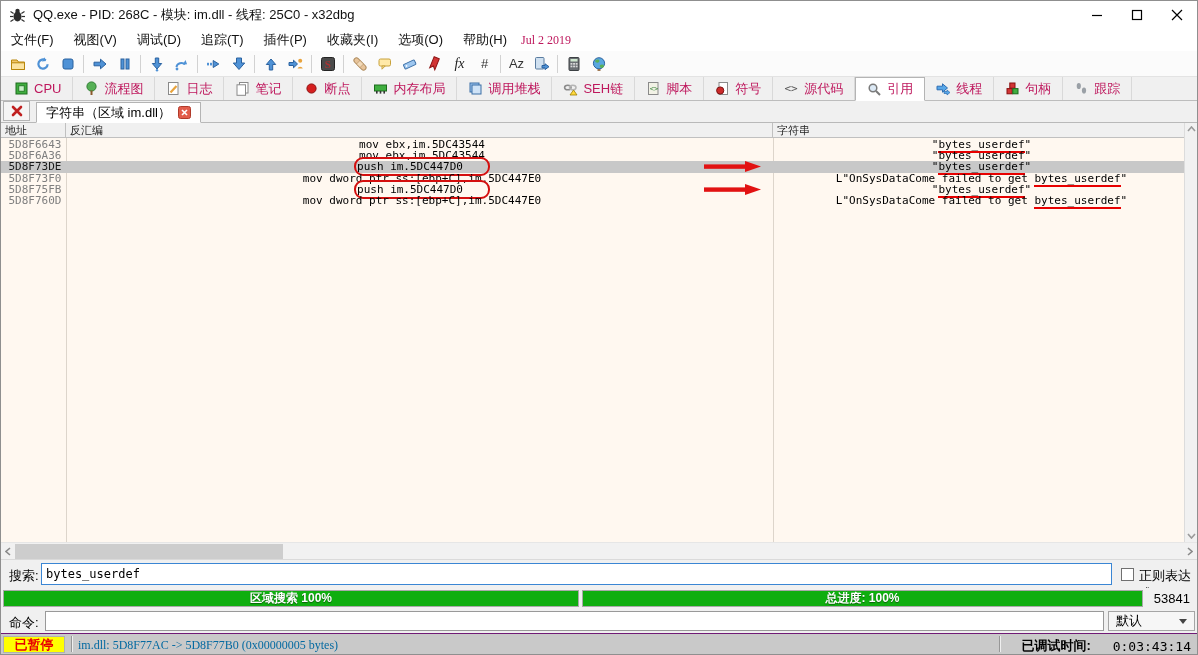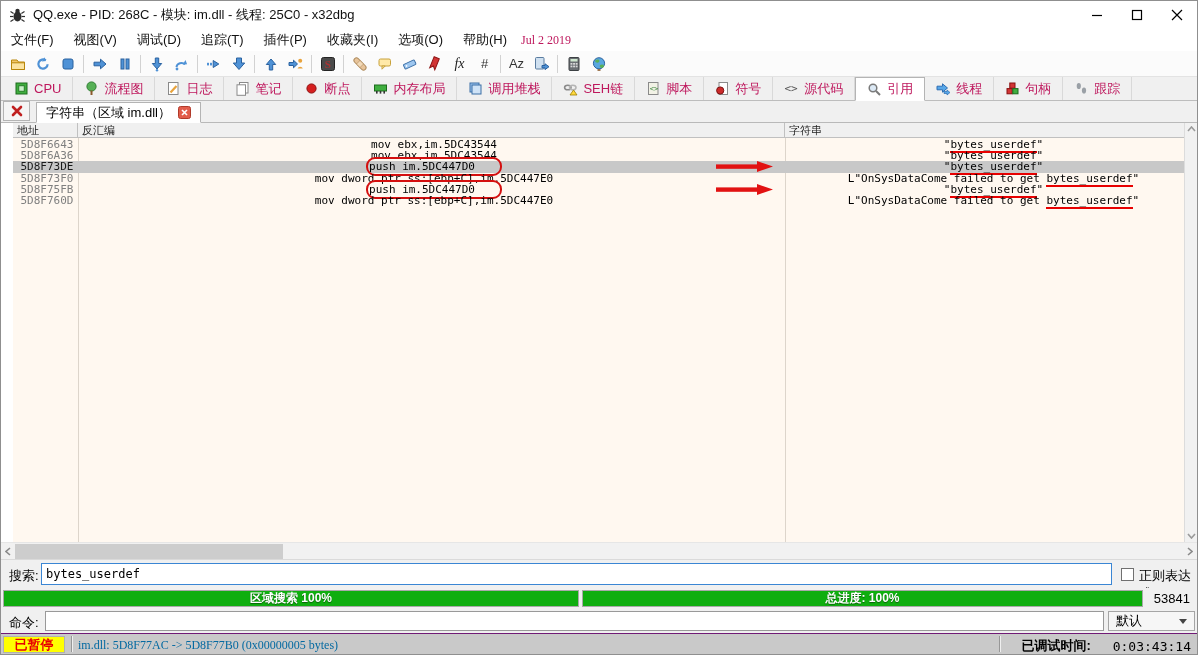--- a/index.html
+++ b/index.html
@@ -31,21 +31,21 @@
   .tab{height:23px;display:flex;align-items:center;gap:5px;padding:0 11px;font-size:13px;color:#be185d;border-right:1px solid #d9d9d9;}
   .tab.active{background:#fff;border:1px solid #b4b4b4;border-bottom:1px solid #fff;margin-bottom:-1px;height:24px;}
 
   
   .subtabbar{height:22px;display:flex;align-items:flex-end;background:#f0f0f0;border-bottom:1px solid #b9b9b9;padding-left:2px;flex:0 0 auto;}
   .closeall{width:27px;height:20px;margin:0 6px 1px 0;border:1px solid #b4b4b4;background:#f5f5f5;display:flex;align-items:center;justify-content:center;}
   .doc-tab{height:21px;background:#fff;border:1px solid #b4b4b4;border-bottom:1px solid #fff;margin-bottom:-1px;
            display:flex;align-items:center;gap:7px;padding:0 9px;font-size:13px;}
 
   
-  .tablewrap{flex:1 1 auto;position:relative;background:#fff8f0;overflow:hidden;margin-left:12px;}
+  .tablewrap{flex:1 1 auto;position:relative;background:#fff8f0;overflow:hidden;}
   .thead{display:grid;grid-template-columns:65px 707px 413px;height:15px;background:#f0f0f0;border-bottom:1px solid #c0c0c0;
          font-size:11px;line-height:14px;color:#222;}
   .thead div{border-right:1px solid #c0c0c0;padding-left:4px;overflow:hidden;white-space:nowrap;}
   .vline{position:absolute;top:15px;bottom:0;width:1px;background:#ddd5cb;}
   .rows{position:absolute;top:16px;left:0;width:1185px;}
   .row{display:grid;grid-template-columns:65px 707px 413px;height:11.2px;line-height:11.2px;
        font-family:"DejaVu Sans Mono","Liberation Mono",monospace;font-size:11px;position:relative;white-space:pre;text-align:center;}
   .row.sel{background:#c8c8c8;}
   .addr{color:#7f7f7f;padding-left:3px;}
   .row.sel .addr{color:#1a1a1a;}

